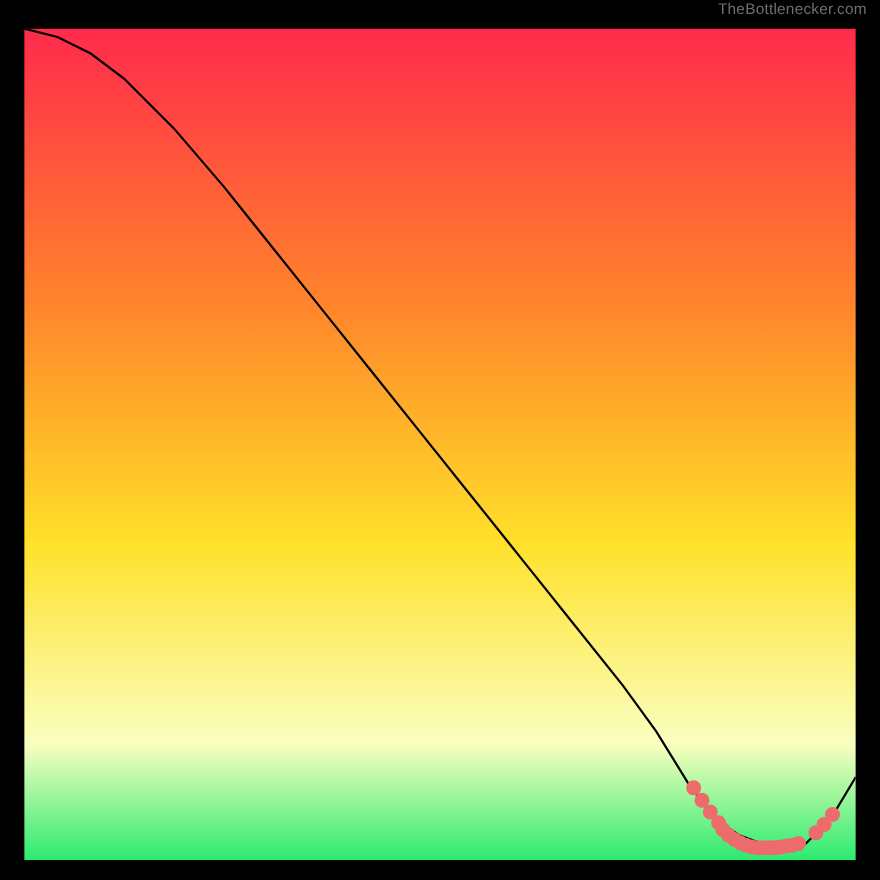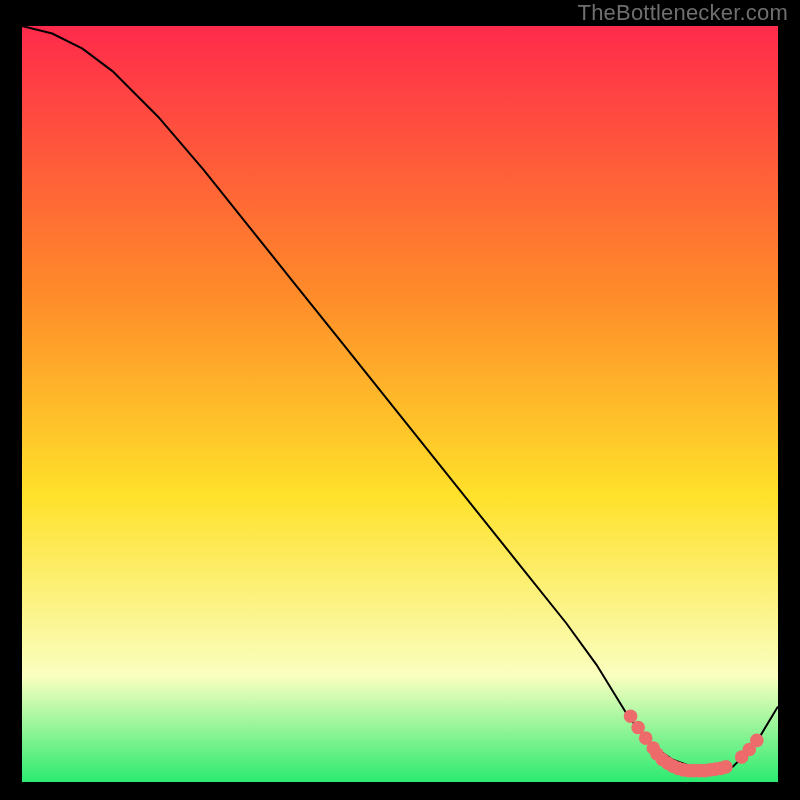--- a/index.html
+++ b/index.html
@@ -15,21 +15,21 @@
     position: relative;
     width: 800px;
     height: 800px;
     background: #000;
   }
   .watermark {
     position: absolute;
     top: 0;
     right: 12px;
     color: #6f6f6f;
-    font-size: 22px;
+    font-size: 14px;
     font-weight: 500;
     letter-spacing: 0.2px;
     z-index: 5;
     user-select: none;
   }
   .plot {
     position: absolute;
     left: 22px;
     top: 26px;
     width: 756px;

